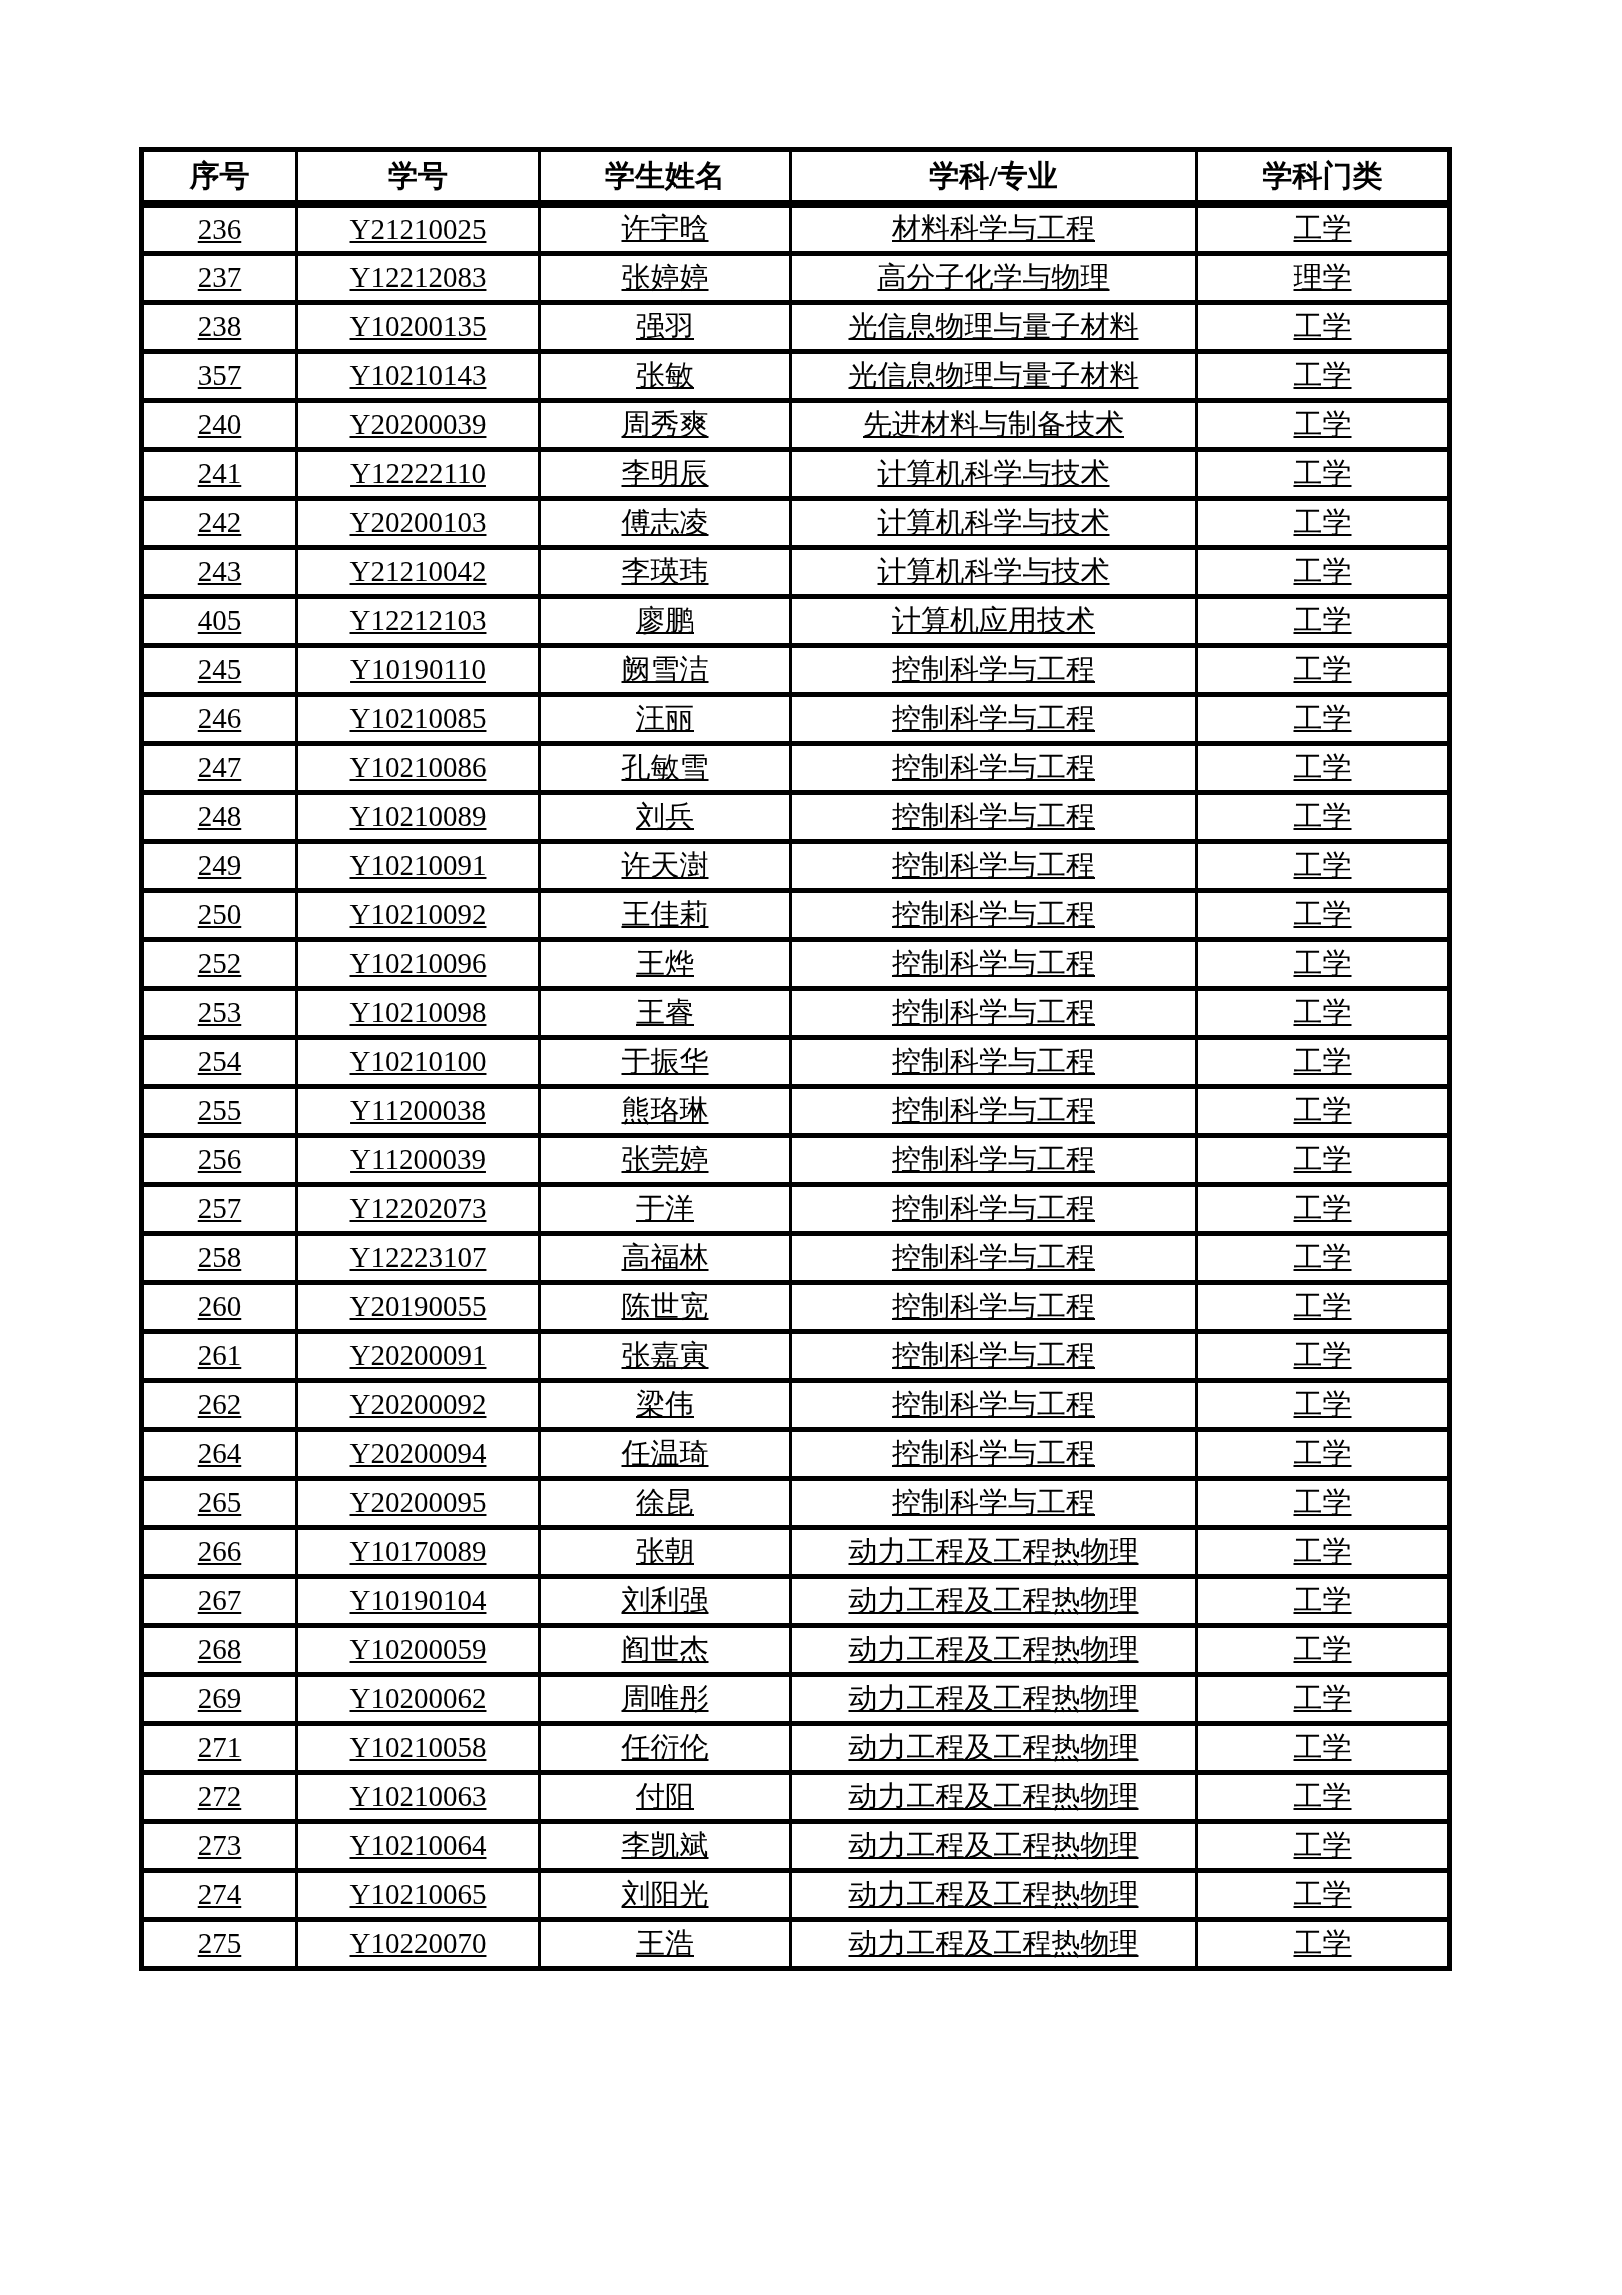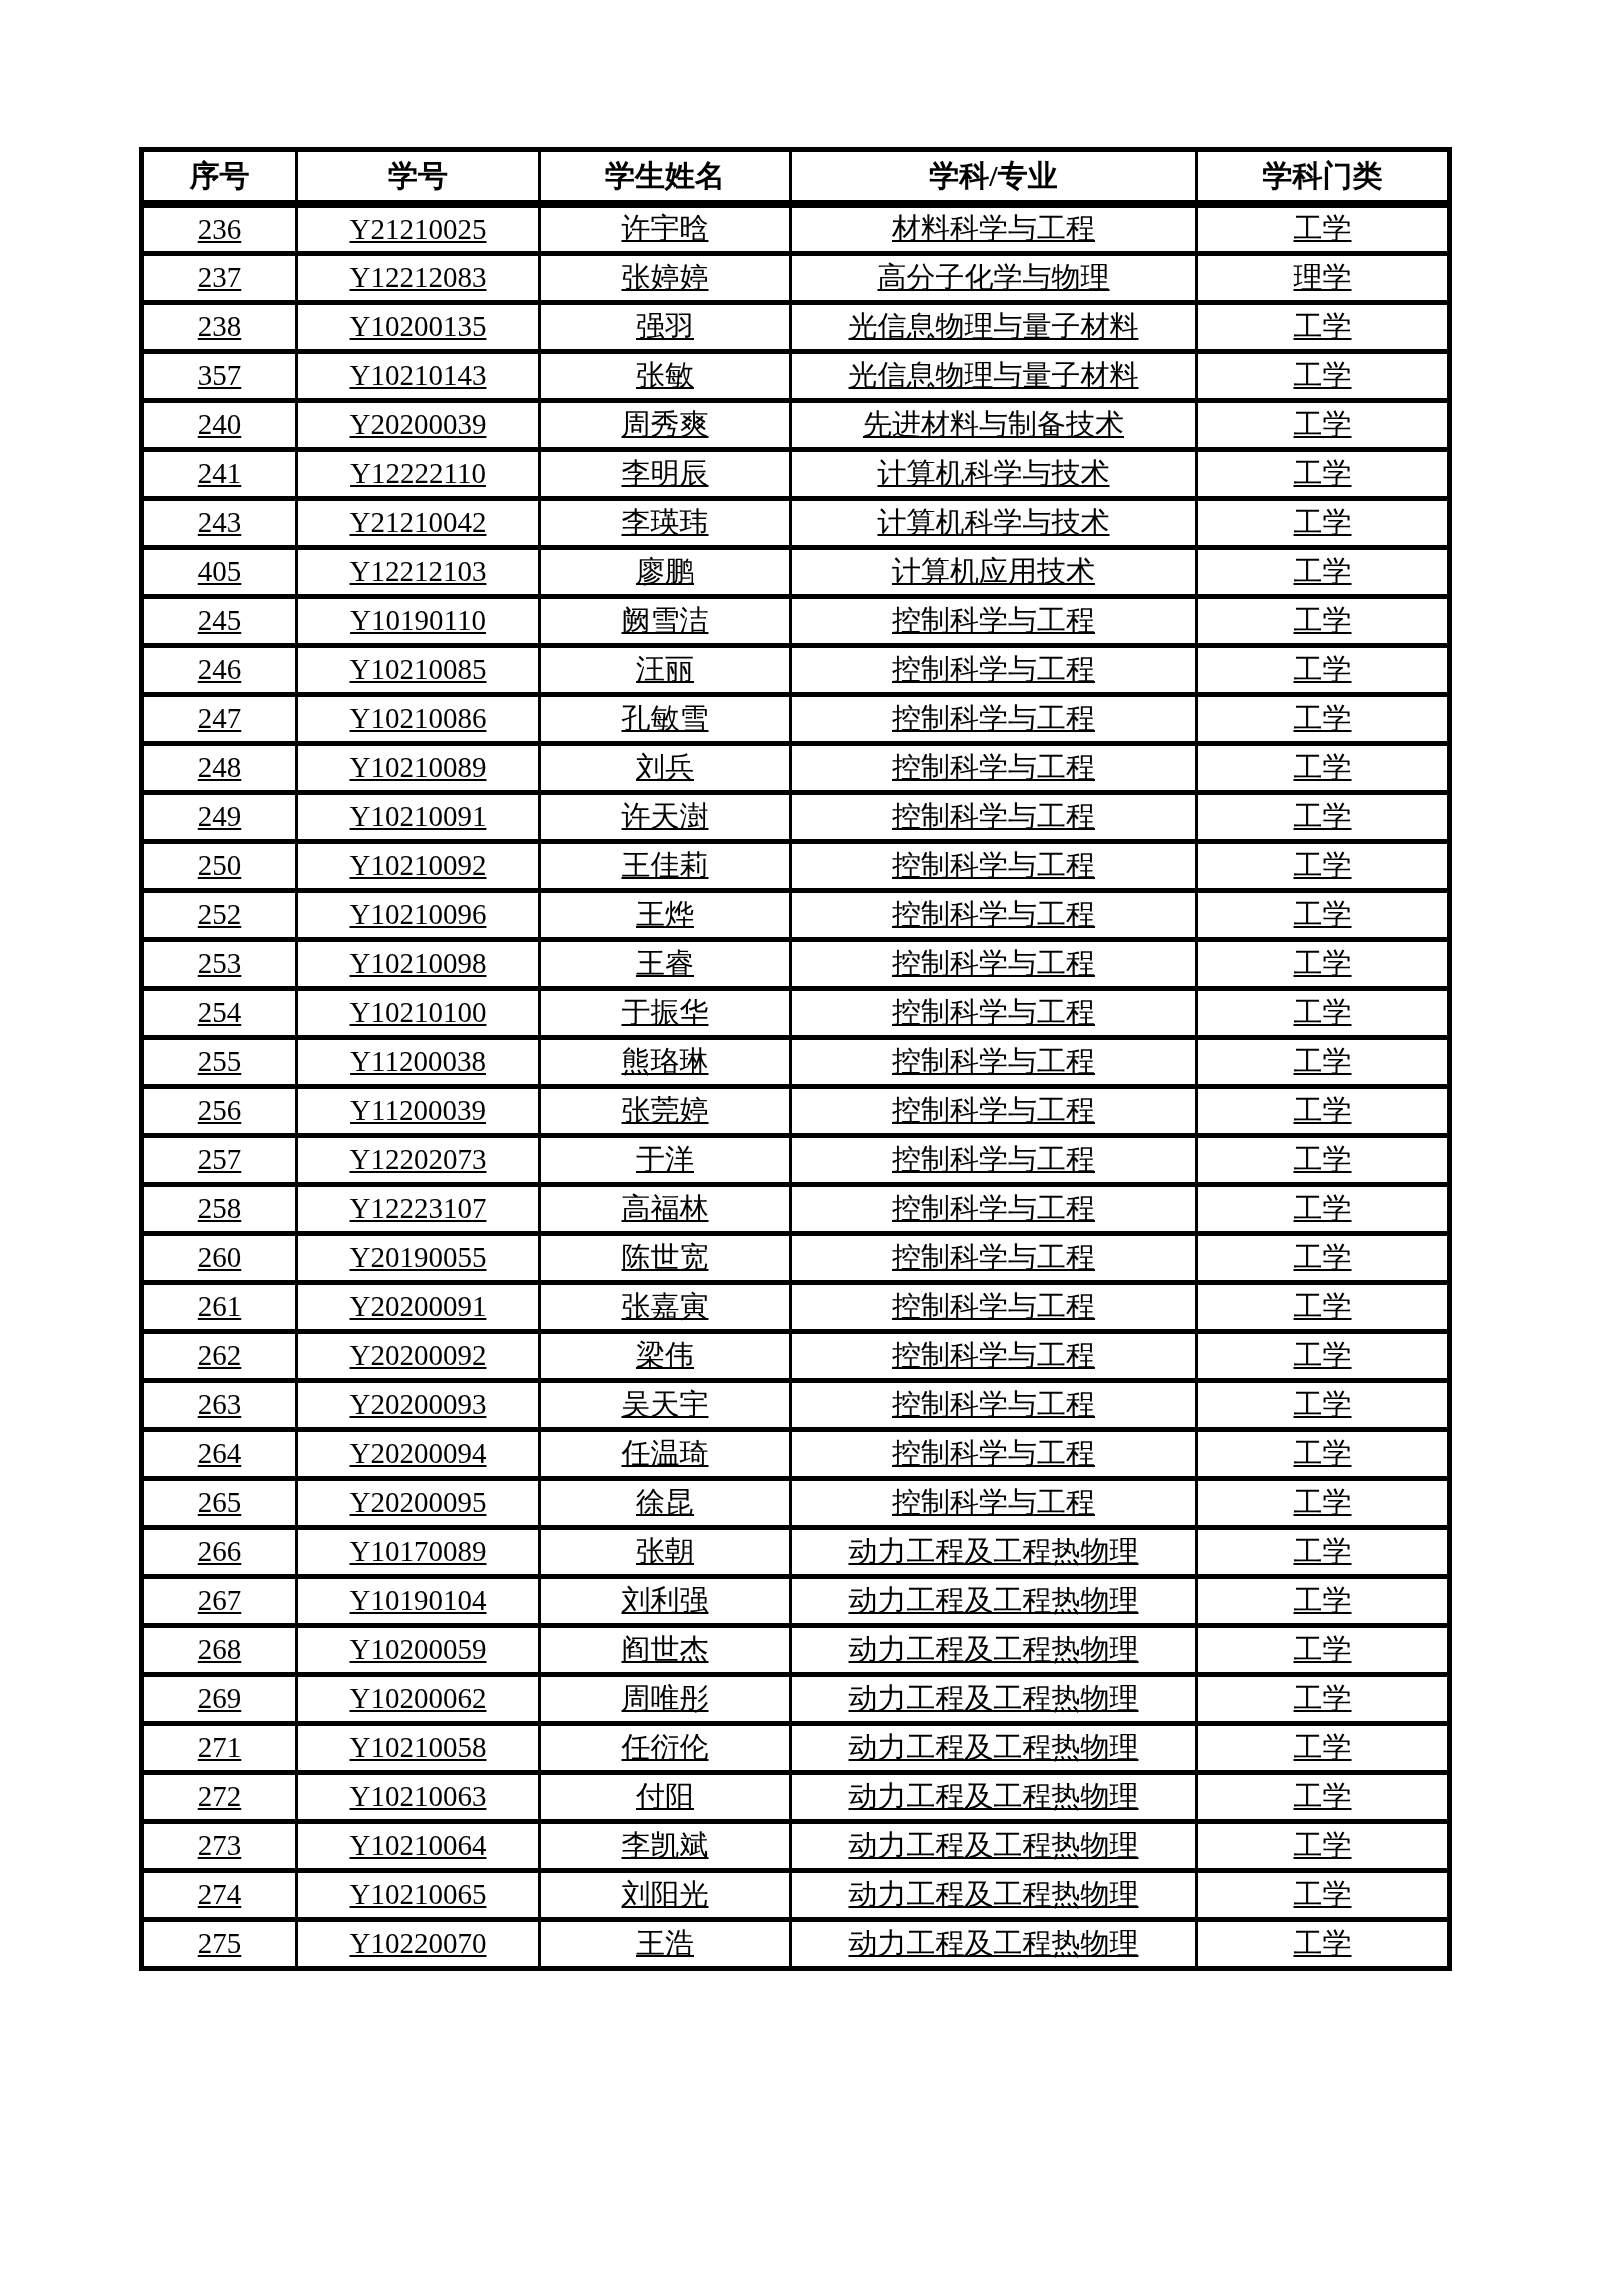--- a/index.html
+++ b/index.html
@@ -119,20 +119,27 @@
           <td>工学</td>
         </tr>
         <tr>
           <td>241</td>
           <td>Y12222110</td>
           <td>李明辰</td>
           <td>计算机科学与技术</td>
           <td>工学</td>
         </tr>
         <tr>
+          <td>242</td>
+          <td>Y20200103</td>
+          <td>傅志凌</td>
+          <td>计算机科学与技术</td>
+          <td>工学</td>
+        </tr>
+        <tr>
           <td>243</td>
           <td>Y21210042</td>
           <td>李瑛玮</td>
           <td>计算机科学与技术</td>
           <td>工学</td>
         </tr>
         <tr>
           <td>405</td>
           <td>Y12212103</td>
           <td>廖鹏</td>
@@ -241,27 +248,20 @@
           <td>261</td>
           <td>Y20200091</td>
           <td>张嘉寅</td>
           <td>控制科学与工程</td>
           <td>工学</td>
         </tr>
         <tr>
           <td>262</td>
           <td>Y20200092</td>
           <td>梁伟</td>
-          <td>控制科学与工程</td>
-          <td>工学</td>
-        </tr>
-        <tr>
-          <td>263</td>
-          <td>Y20200093</td>
-          <td>吴天宇</td>
           <td>控制科学与工程</td>
           <td>工学</td>
         </tr>
         <tr>
           <td>264</td>
           <td>Y20200094</td>
           <td>任温琦</td>
           <td>控制科学与工程</td>
           <td>工学</td>
         </tr>

